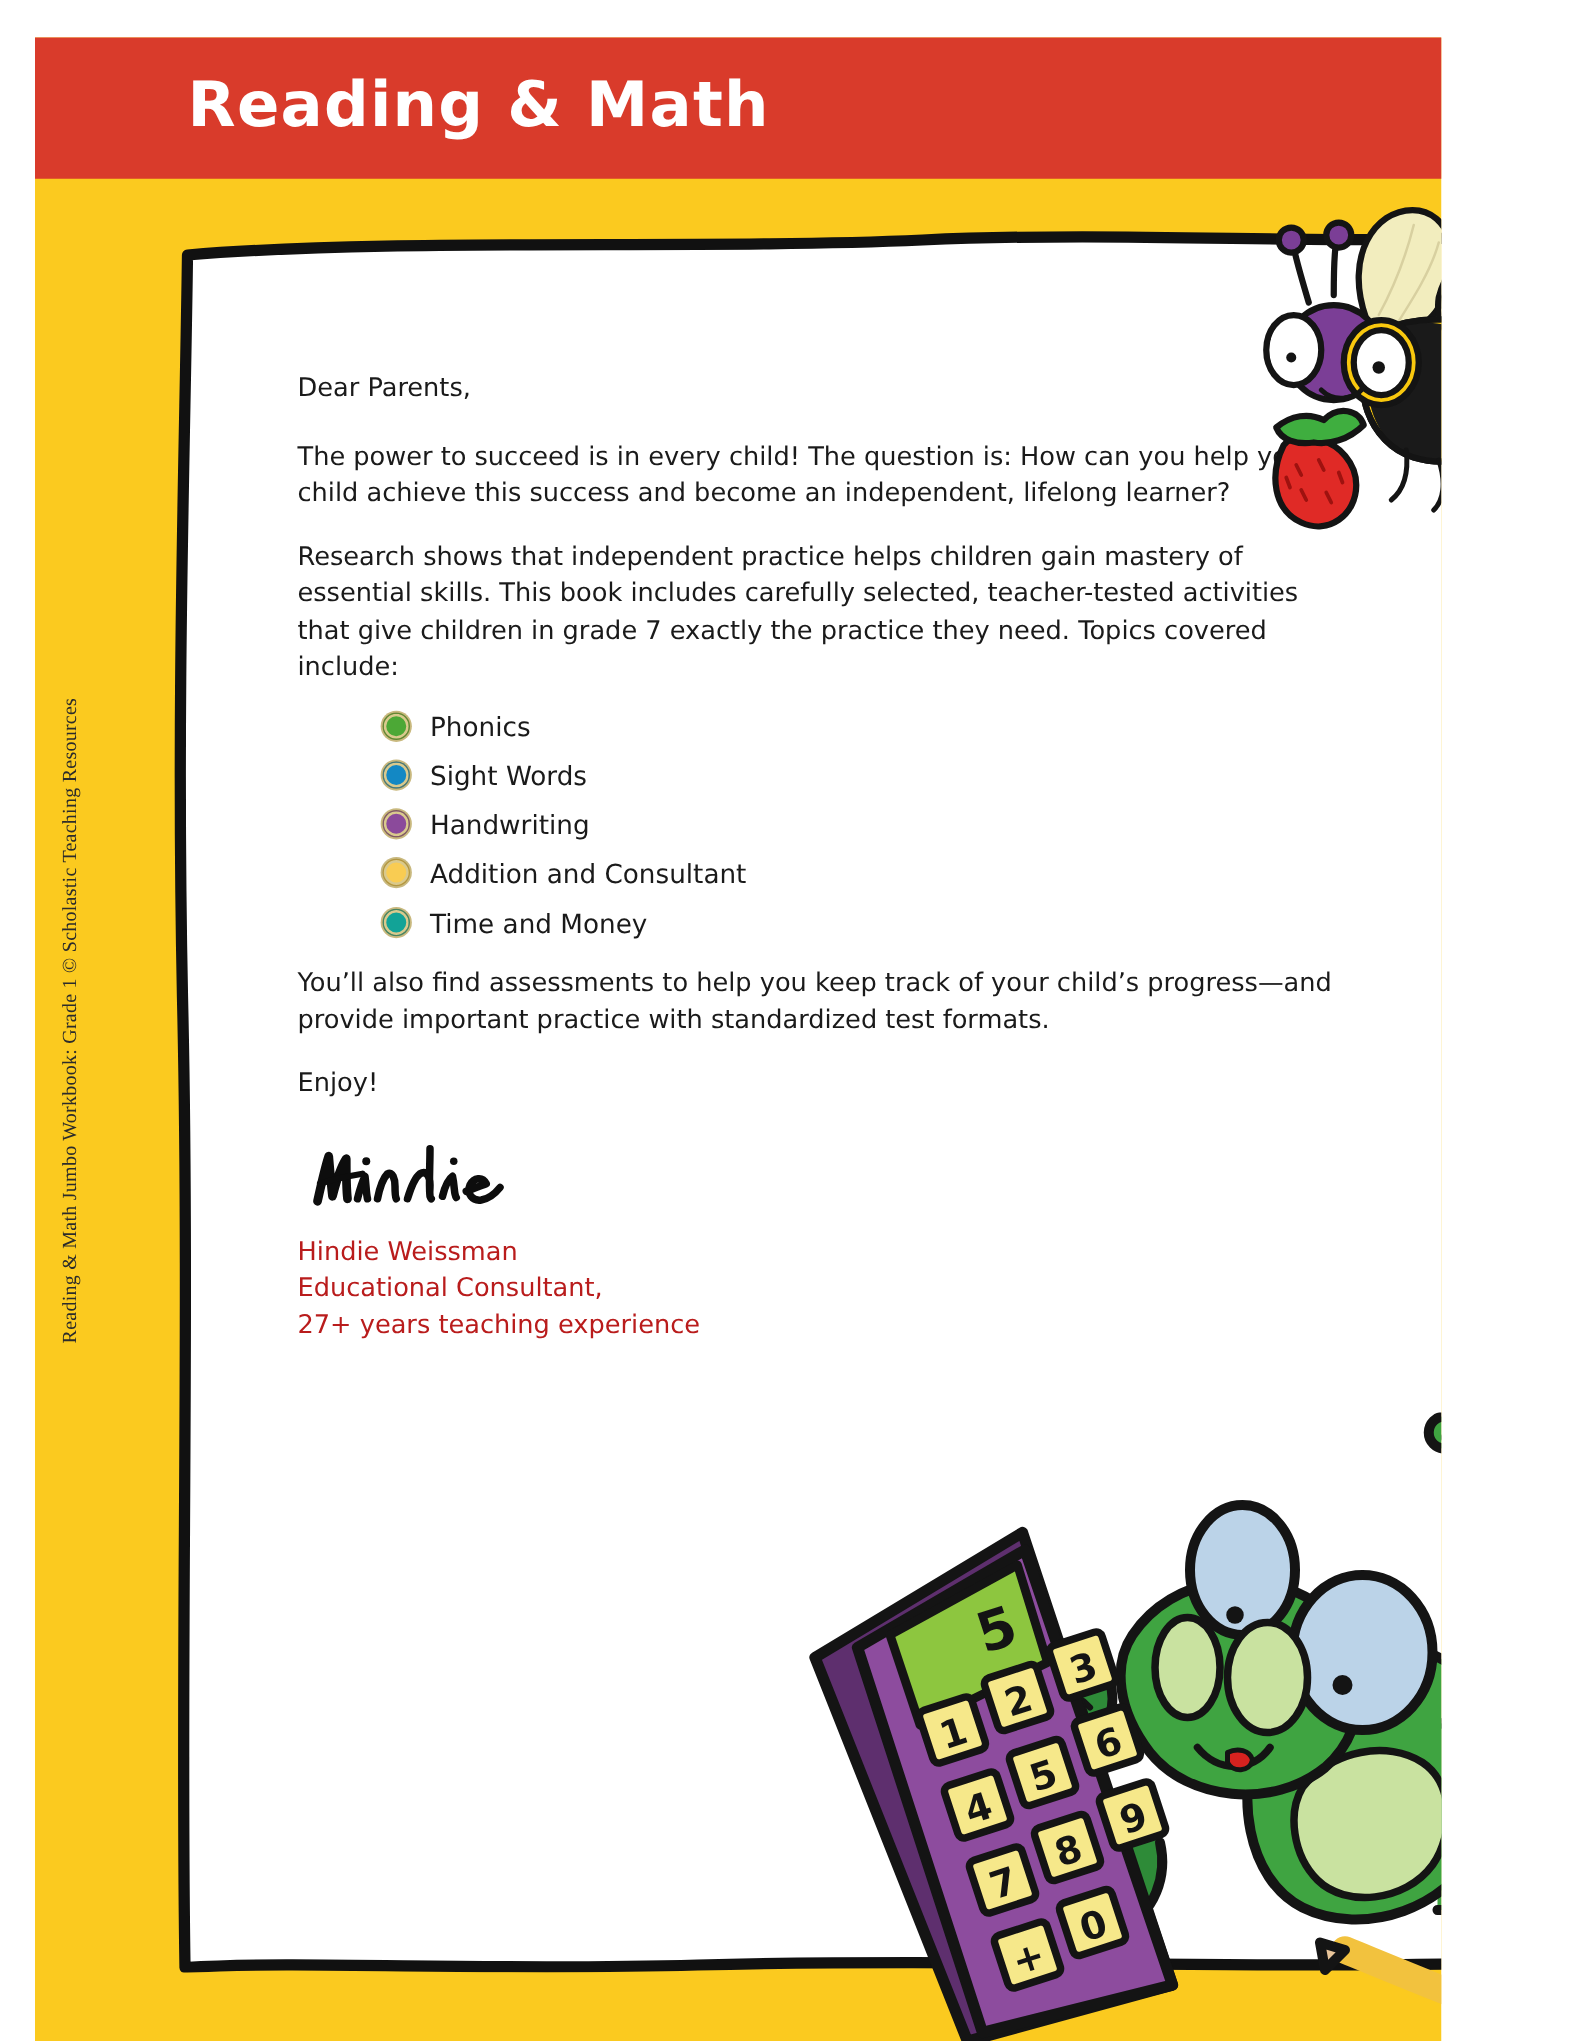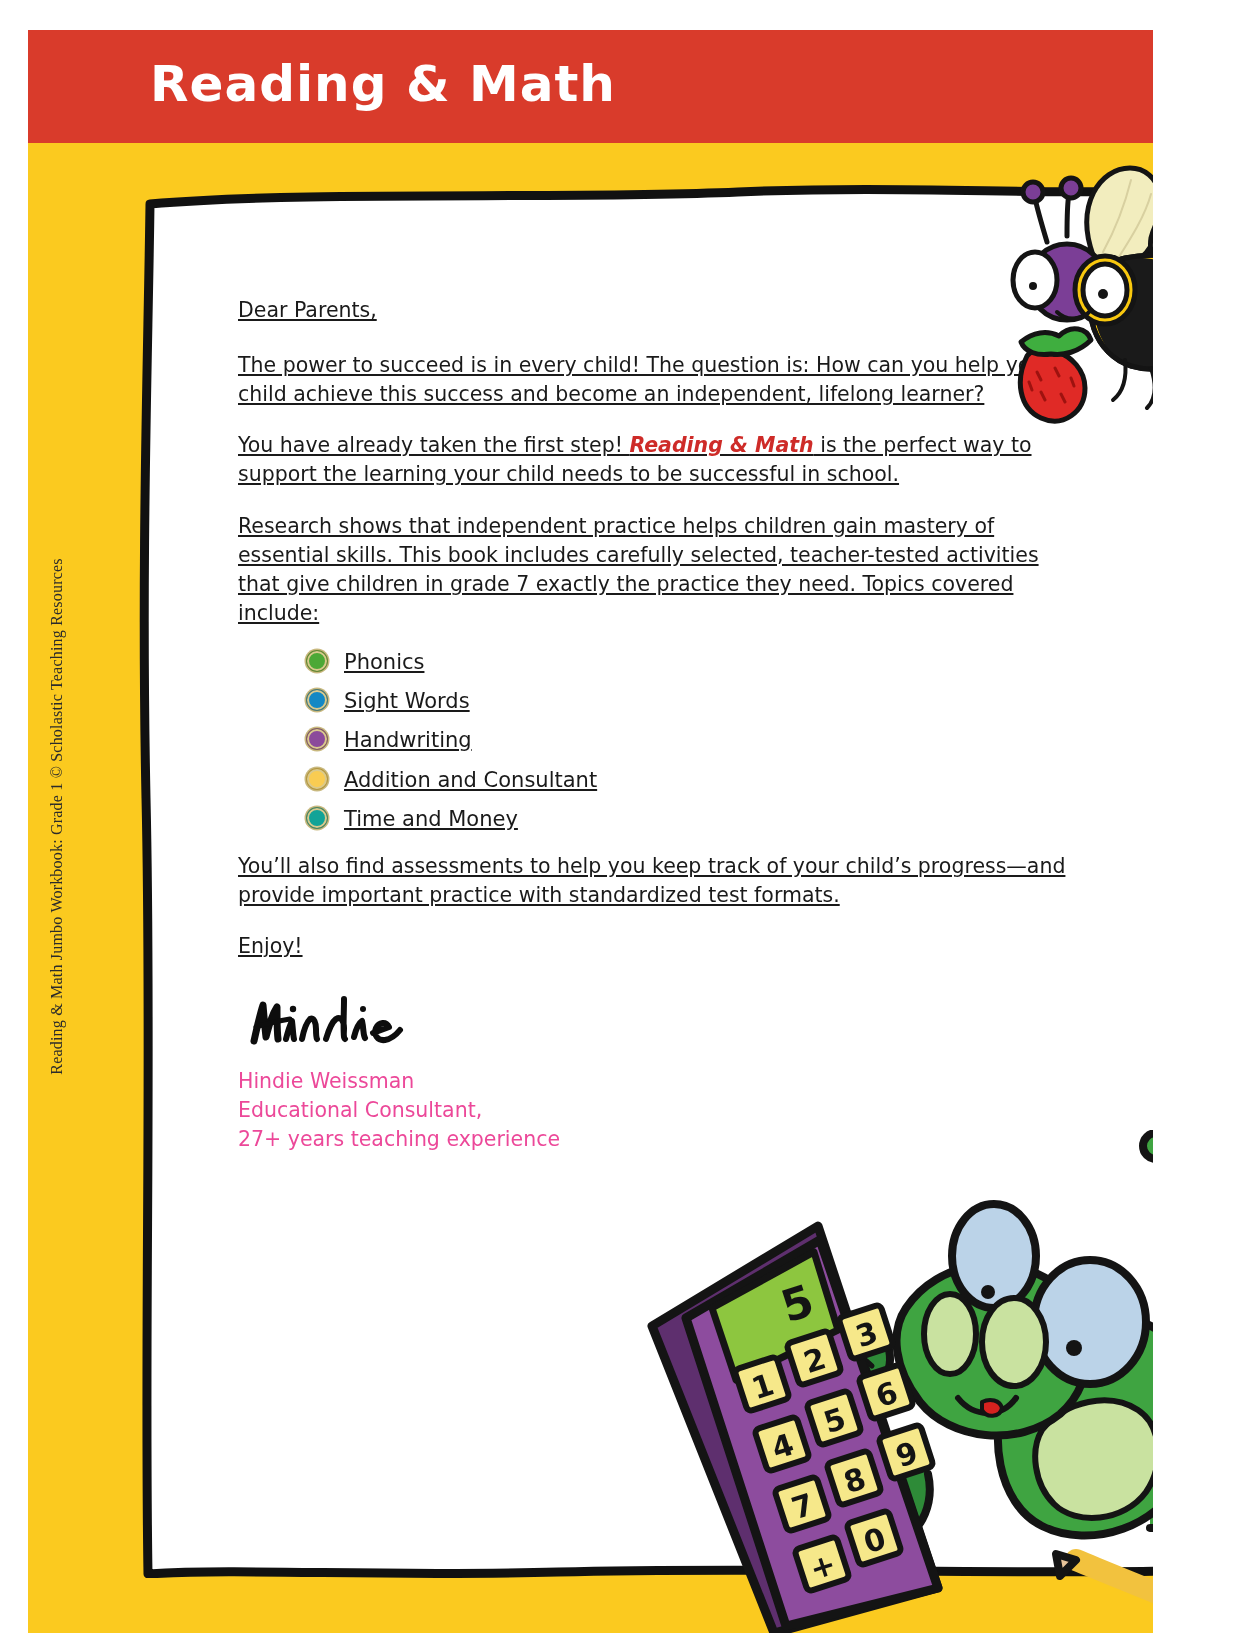--- a/index.html
+++ b/index.html
@@ -64,21 +64,20 @@
     top: 296px;
     width: 830px;
   }
 
   
   .letter {
     font-family: "DejaVu Sans", sans-serif;
     color: #1a1a1a;
     font-size: 20.5px;
     line-height: 1.42;
-    text-decoration: underline;
   }
   .letter p {
     margin: 0 0 22px 0;
   }
   .salutation { margin-bottom: 26px !important; }
   .brand-inline {
     color: #CE2B28;
     font-weight: 700;
     font-style: italic;
   }
@@ -110,21 +109,21 @@
   
   .sig-img {
     margin: 14px 0 8px 8px;
     width: 180px;
     height: 70px;
   }
   .sig-block {
     font-family: "DejaVu Sans", sans-serif;
     font-size: 20.5px;
     line-height: 1.42;
-    color: #ec4899;
+    color: #b91c1c;
     margin-top: 14px;
   }
 
   
   .spine {
     position: absolute;
     left: 0;
     top: 0;
     width: 1633px;
     height: 30px;
@@ -176,21 +175,20 @@
                C 6,1150 14,880 8,620 C 3,380 10,180 12,26 Z" fill="#FFFFFF" stroke="#111111" stroke-width="9" stroke-linejoin="round"></path>
     </svg>
   </div>
 
   <div class="card-content">
     <div class="letter">
       <p class="salutation">Dear Parents,</p>
 
       <p>The power to succeed is in every child! The question is: How can you help your child achieve this success and become an independent, lifelong learner?</p>
 
-      <p><span>You have already taken the first step! </span><span class="brand-inline">Reading &amp; Math</span><span> is the perfect way to support the learning your child needs to be successful in school.</span></p>
 
       <p>Research shows that independent practice helps children gain mastery of essential skills. This book includes carefully selected, teacher-tested activities that give children in grade 7 exactly the practice they need. Topics covered include:</p>
 
       <ul class="topics" id="topic-list">
           <li>
             <span class="dot" style="background: rgb(76, 168, 54);"></span>
             <span>Phonics</span>
           </li>
           <li>
             <span class="dot" style="background: rgb(19, 136, 196);"></span>

